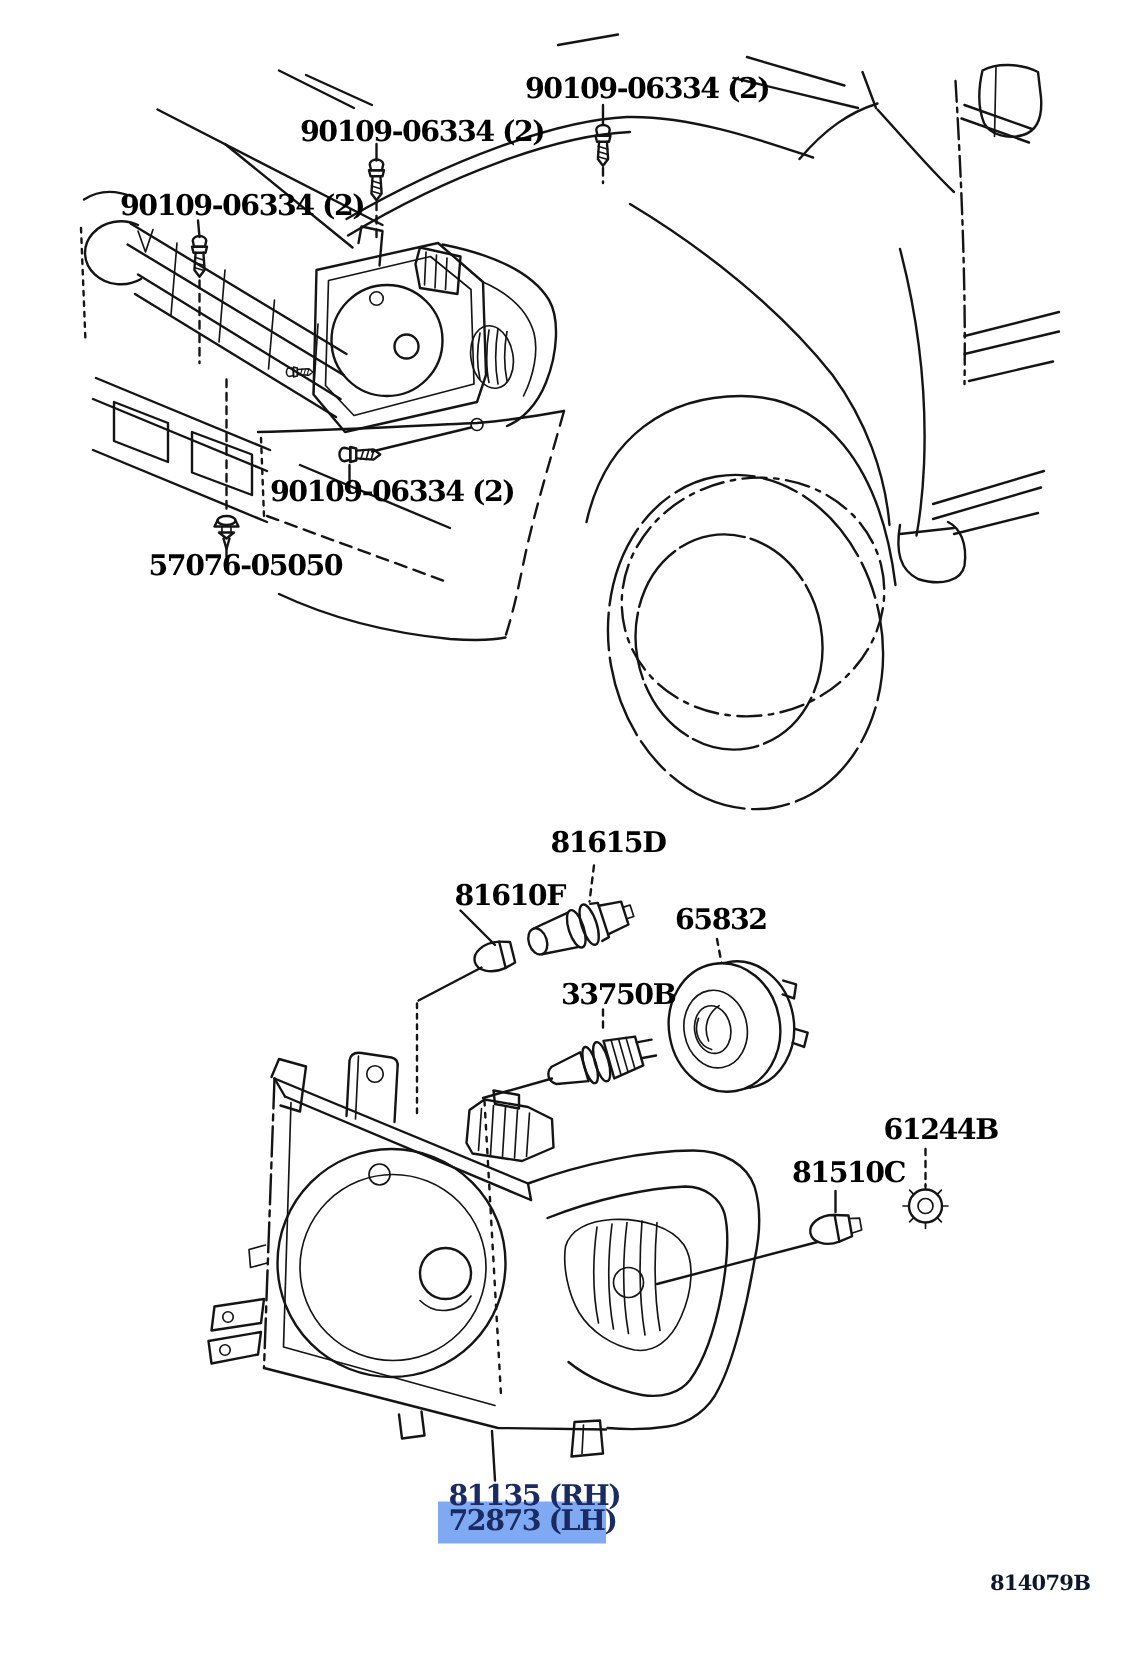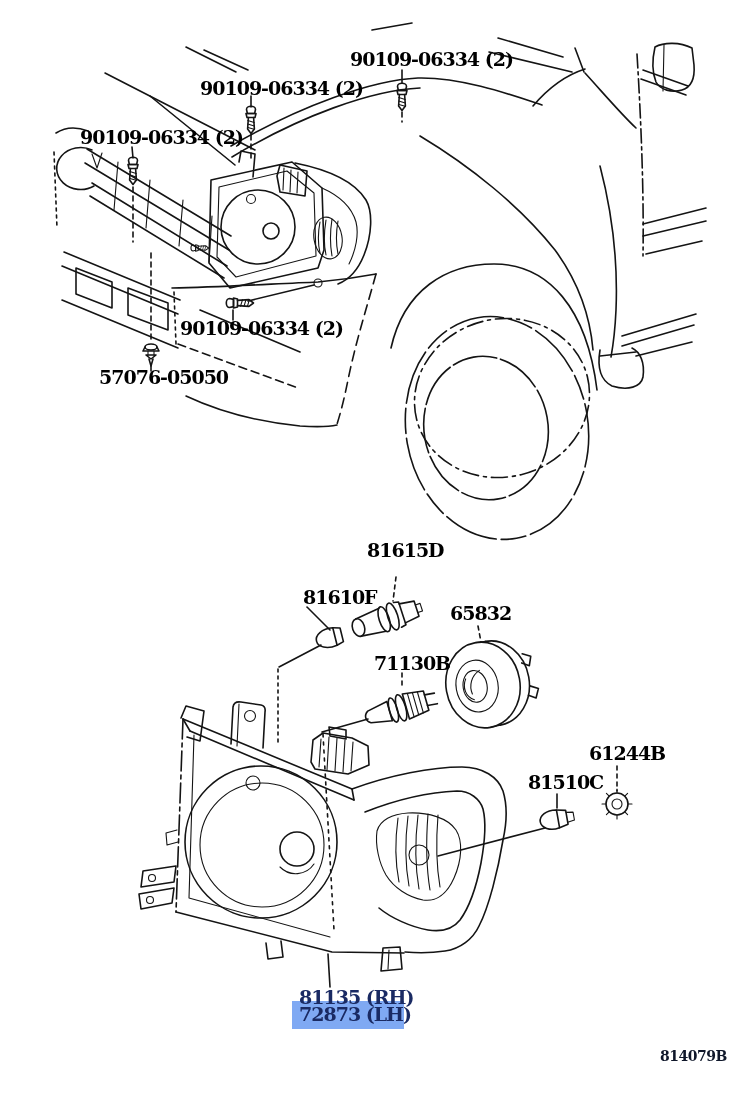--- a/index.html
+++ b/index.html
@@ -271,23 +271,23 @@
     </g>
   </svg>
 
   <div class="hl" style="background:#7fa9f3"></div>
 
   <div class="pn" style="left:350px;top:51px">90109-06334 (2)</div>
   <div class="pn" style="left:200px;top:80px">90109-06334 (2)</div>
   <div class="pn" style="left:80px;top:129px">90109-06334 (2)</div>
   <div class="pn" style="left:180px;top:320px">90109-06334 (2)</div>
   <div class="pn" style="left:99px;top:369px">57076-05050</div>
-  <div class="pn" style="left:367px;top:542px">81615D</div>
+  <div class="pn" style="left:367px;top:554px">81615D</div>
   <div class="pn" style="left:303px;top:589px">81610F</div>
   <div class="pn" style="left:450px;top:605px">65832</div>
-  <div class="pn" style="left:374px;top:655px">71130B</div>
+  <div class="pn" style="left:374px;top:655px">33750B</div>
   <div class="pn" style="left:589px;top:745px">61244B</div>
   <div class="pn" style="left:528px;top:774px">81510C</div>
   <div class="pn link" style="left:299px;top:989px">81135 (RH)</div>
   <div class="pn link" style="left:299px;top:1006px">72873 (LH)</div>
 
   <div class="code" style="left:660px;top:1048px">814079B</div>
 </div>
 
 </body></html>

